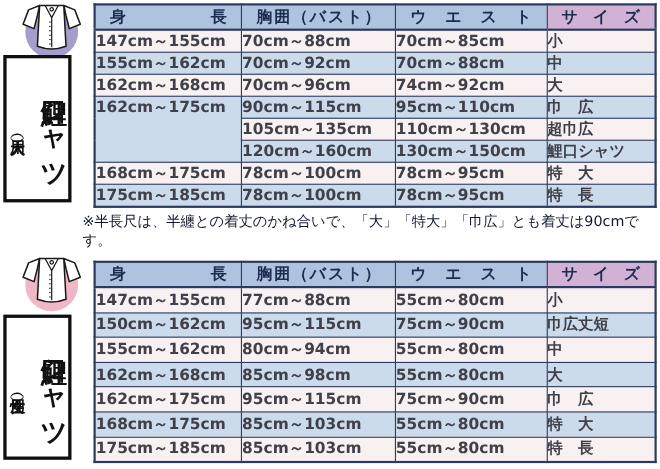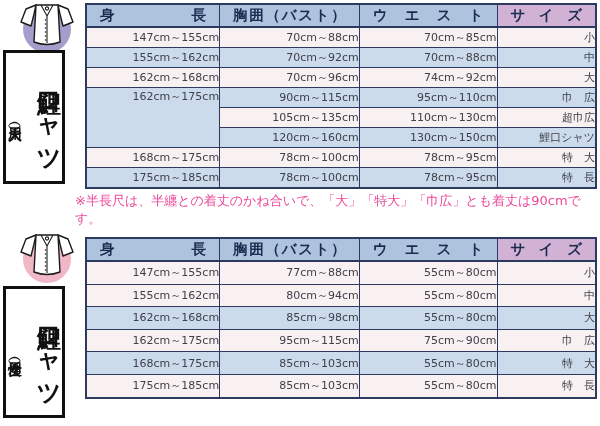--- a/index.html
+++ b/index.html
@@ -16,33 +16,33 @@
   #table-adult{top:3px;}
   #table-women{top:237px;}
   col.c1{width:26.2%;} col.c2{width:27.4%;} col.c3{width:27%;} col.c4{width:19.4%;}
   .size-table th{
     background:#aec3dd;color:#1c2b50;font-weight:bold;font-size:14.5px;
     height:21px;padding:0;border:1px solid #2b3a5e;border-bottom:2px solid #2b3a5e;
   }
   .size-table th.size-col{background:#d2b2d4;}
   .size-table th .hjust{display:flex;justify-content:space-between;padding:0 13px;}
   .size-table td{
-    text-align:right;font-size:11px;color:#3f4049;
-    padding:0;border:1px solid #2b3a5e;line-height:1;
+    text-align:left;font-size:14px;color:#3f4049;
+    padding:0;border:1px solid #2b3a5e;line-height:1;font-weight:bold;
   }
   #table-adult td{height:19px;}
   #table-women td{height:21.6px;}
   td.tone-pink{background:#f9f0f2;}
   td.tone-blue{background:#cbdbeb;}
   td.vtop{vertical-align:top;}
   #table-adult td.vtop{padding-top:3px;}
   
   .footnote{
     position:absolute;left:75px;top:192px;width:520px;
-    font-size:13px;color:#ec4899;letter-spacing:0px;
+    font-size:13px;color:#0f172a;letter-spacing:0px;
   }
   
   .label-box{
     position:absolute;left:3px;width:56px;background:#ffffff;
     border:3px solid #101010;
   }
   #label-box-adult{top:50px;height:128px;}
   #label-box-women{top:286px;height:126px;}
   .vtext-main{
     position:absolute;right:1px;top:50%;transform:translateY(-50%);
@@ -255,20 +255,26 @@
       </tr>
     </thead>
     <tbody>
       <tr>
         <td class="tone-pink">147cm～155cm</td>
         <td class="tone-pink">77cm～88cm</td>
         <td class="tone-pink">55cm～80cm</td>
         <td class="tone-pink">小</td>
       </tr>
       <tr>
+        <td class="tone-blue">150cm～162cm</td>
+        <td class="tone-blue">95cm～115cm</td>
+        <td class="tone-blue">75cm～90cm</td>
+        <td class="tone-blue">巾広丈短</td>
+      </tr>
+      <tr>
         <td class="tone-pink">155cm～162cm</td>
         <td class="tone-pink">80cm～94cm</td>
         <td class="tone-pink">55cm～80cm</td>
         <td class="tone-pink">中</td>
       </tr>
       <tr>
         <td class="tone-blue">162cm～168cm</td>
         <td class="tone-blue">85cm～98cm</td>
         <td class="tone-blue">55cm～80cm</td>
         <td class="tone-blue">大</td>

